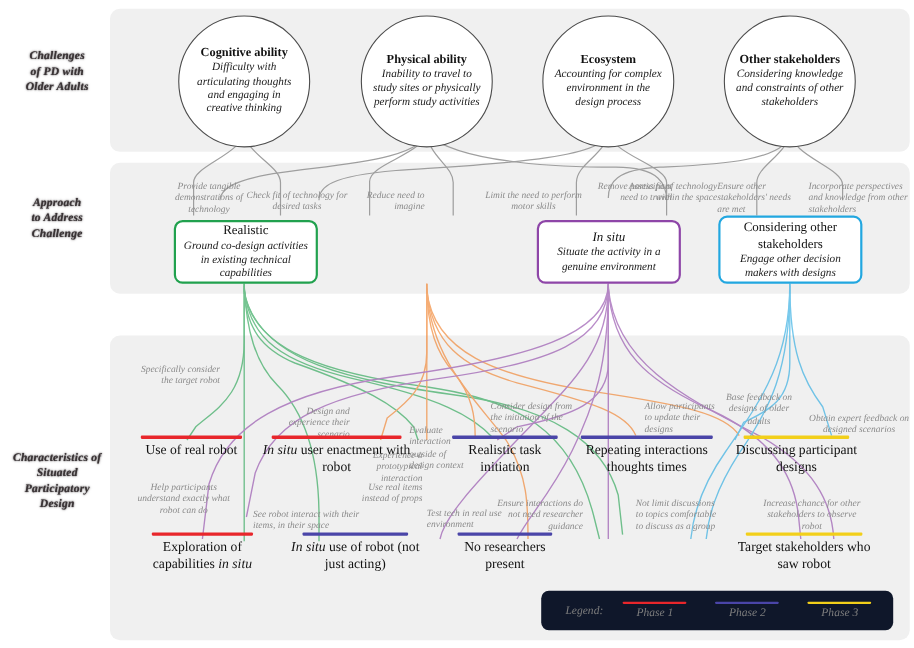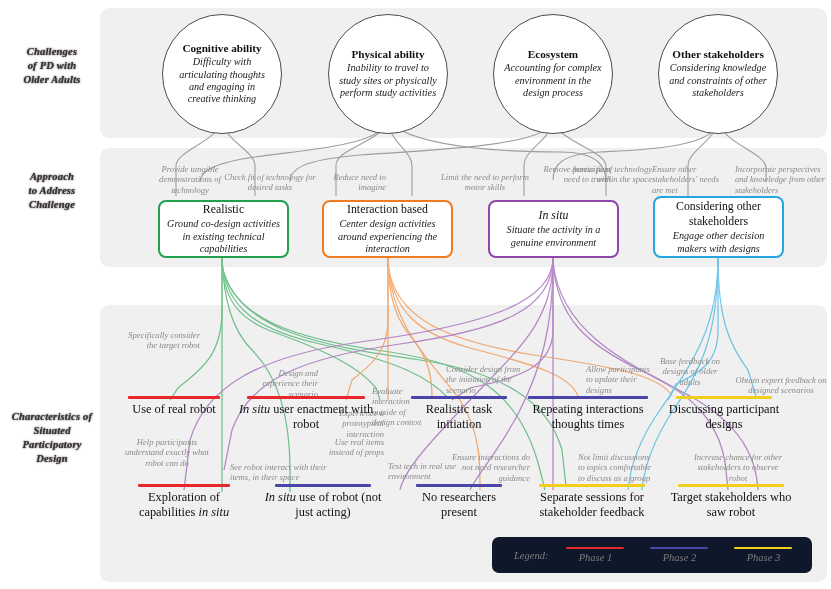--- a/index.html
+++ b/index.html
@@ -34,21 +34,21 @@
 </head>
 <body>
 
 <div id="stage">
 
   <div class="band" style="left:100px;top:8px;width:727px;height:130px;"></div>
   <div class="band" style="left:100px;top:148px;width:727px;height:119px;"></div>
   <div class="band" style="left:100px;top:305px;width:727px;height:277px;"></div>
 
   <div class="rowlabel" style="left:6px;top:45px;width:92px;" id="rl1">Challenges<br>of PD with<br>Older Adults</div>
-  <div class="rowlabel" style="left:6px;top:170px;width:92px;" id="rl2">Approach<br>to Address<br>Challenge</div>
+  <div class="rowlabel" style="left:6px;top:178px;width:92px;" id="rl2">Approach<br>to Address<br>Challenge</div>
   <div class="rowlabel" style="left:2px;top:410px;width:100px;" id="rl3">Characteristics of<br>Situated<br>Participatory<br>Design</div>
 
   <svg class="layer" viewBox="0 0 831 589">
     <g fill="none" stroke="#9a9a9a" stroke-width="1.1" opacity="0.95">
 
       <path d="M222,118 C222,140 176,150 176,166 L176,196"></path>
       <path d="M222,118 C222,140 255,150 255,166 L255,196"></path>
 
       <path d="M388,118 C388,140 336,148 336,165 L336,196"></path>
       <path d="M388,118 C388,142 412,150 412,166 L412,196"></path>
@@ -88,24 +88,20 @@
   <div class="edgelbl" style="left:314px;top:172px;width:72px;text-align:right;">Reduce need to imagine</div>
   <div class="edgelbl" style="left:392px;top:172px;width:90px;text-align:center;margin-left:48px;">Limit the need to perform motor skills</div>
   <div class="edgelbl" style="left:494px;top:164px;width:70px;text-align:right;margin-left:47px;">Remove participant need to travel</div>
   <div class="edgelbl" style="left:570px;top:164px;width:82px;text-align:right;">Assess fit of technology within the space</div>
   <div class="edgelbl" style="left:652px;top:164px;width:80px;text-align:left;">Ensure other stakeholders' needs are met</div>
   <div class="edgelbl" style="left:735px;top:164px;width:94px;text-align:left;">Incorporate perspectives and knowledge from other stakeholders</div>
 
   <div class="abox" style="left:158px;top:200px;width:131px;height:58px;border:2.1px solid #21a14e;">
     <div class="a-title">Realistic</div>
     <div class="a-sub">Ground co-design activities in existing technical capabilities</div>
-  </div>
-  <div class="abox" style="left:322px;top:200px;width:131px;height:58px;border:2.1px solid #f07c22;">
-    <div class="a-title">Interaction based</div>
-    <div class="a-sub">Center design activities around experiencing the interaction</div>
   </div>
   <div class="abox" style="left:488px;top:200px;width:131px;height:58px;border:2.1px solid #8e46a8;">
     <div class="a-title ital">In situ</div>
     <div class="a-sub">Situate the activity in a genuine environment</div>
   </div>
   <div class="abox" style="left:653px;top:196px;width:131px;height:62px;border:2.1px solid #22a7e0;">
     <div class="a-title">Considering other stakeholders</div>
     <div class="a-sub">Engage other decision makers with designs</div>
   </div>
 
@@ -200,24 +196,20 @@
   <div class="ch" style="left:262px;top:484px;width:122px;">
     <div class="ch-bar" style="background:#4a45a8;width:96px;"></div>
     <div class="ch-txt"><i>In situ</i> use of robot (not just acting)</div>
   </div>
 
   <div class="ch" style="left:404px;top:484px;width:110px;">
     <div class="ch-bar" style="background:#4a45a8;width:86px;"></div>
     <div class="ch-txt">No researchers present</div>
   </div>
 
-  <div class="ch" style="left:524px;top:484px;width:136px;">
-    <div class="ch-bar" style="background:#f2cf1a;width:106px;"></div>
-    <div class="ch-txt">Separate sessions for stakeholder feedback</div>
-  </div>
 
   <div class="ch" style="left:668px;top:484px;width:126px;">
     <div class="ch-bar" style="background:#f2cf1a;width:106px;"></div>
     <div class="ch-txt">Target stakeholders who saw robot</div>
   </div>
 
   <div class="legend" style="left:492px;top:537px;width:320px;height:36px;padding-left:22px;box-sizing:border-box;">
     <div class="legend-title">Legend:</div>
     <div class="legitem">
       <div class="lbar" style="background:#e8262b;"></div>

